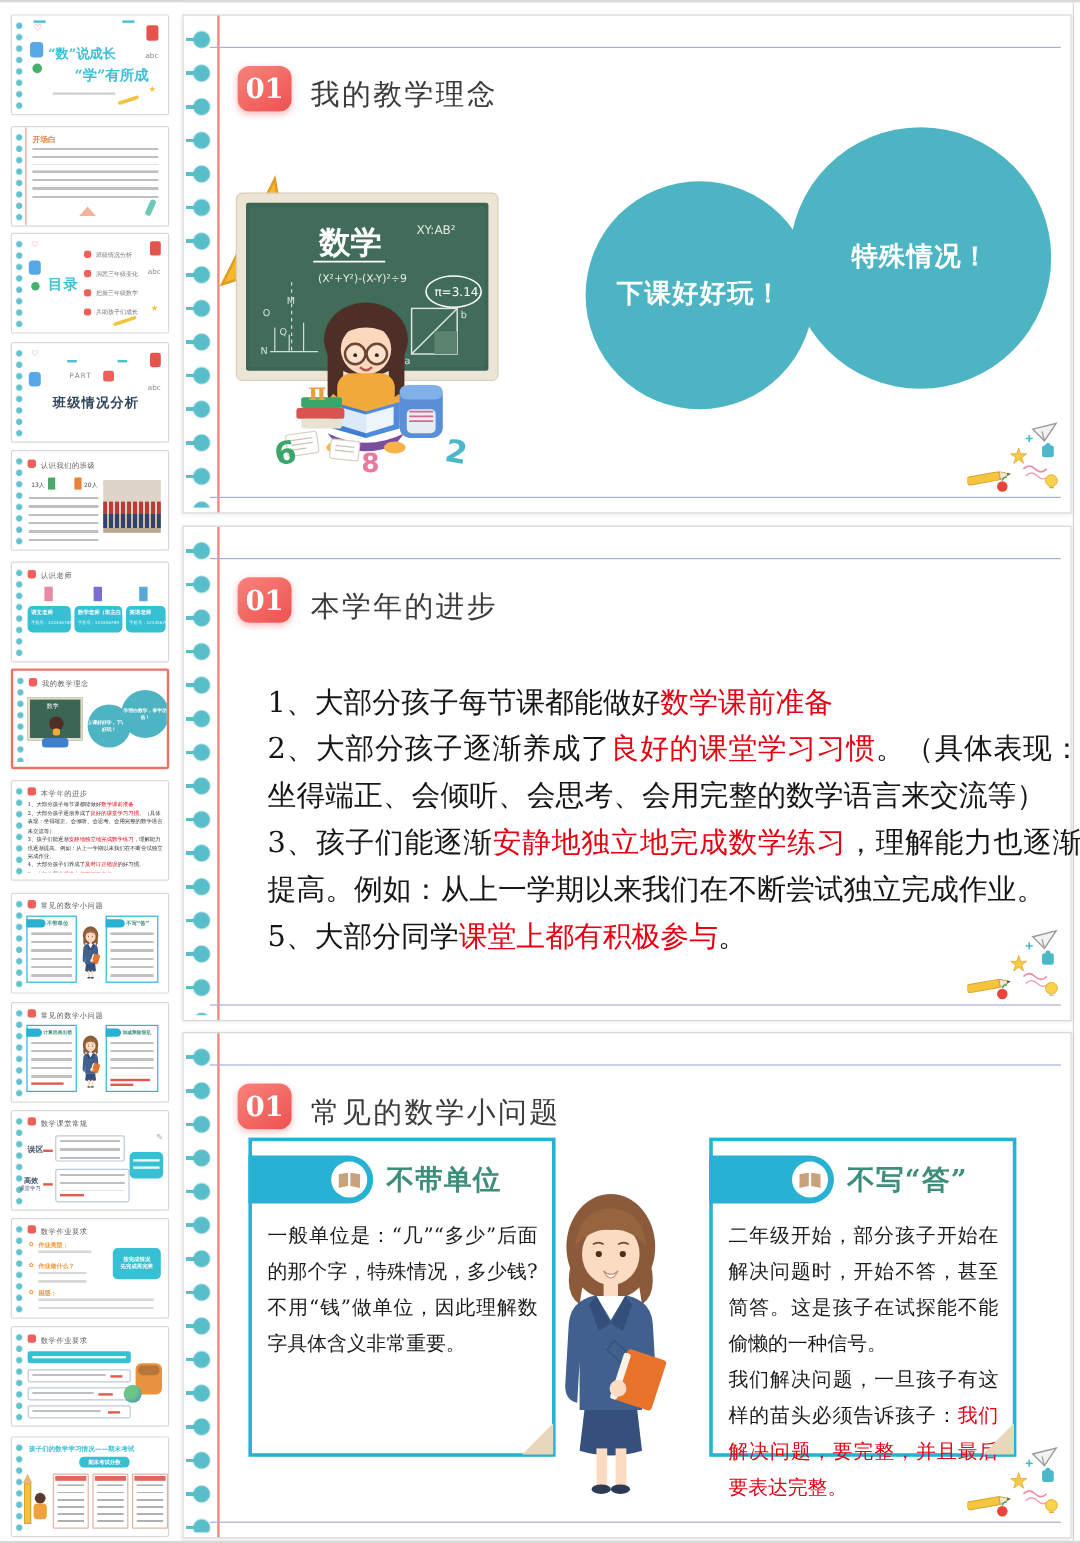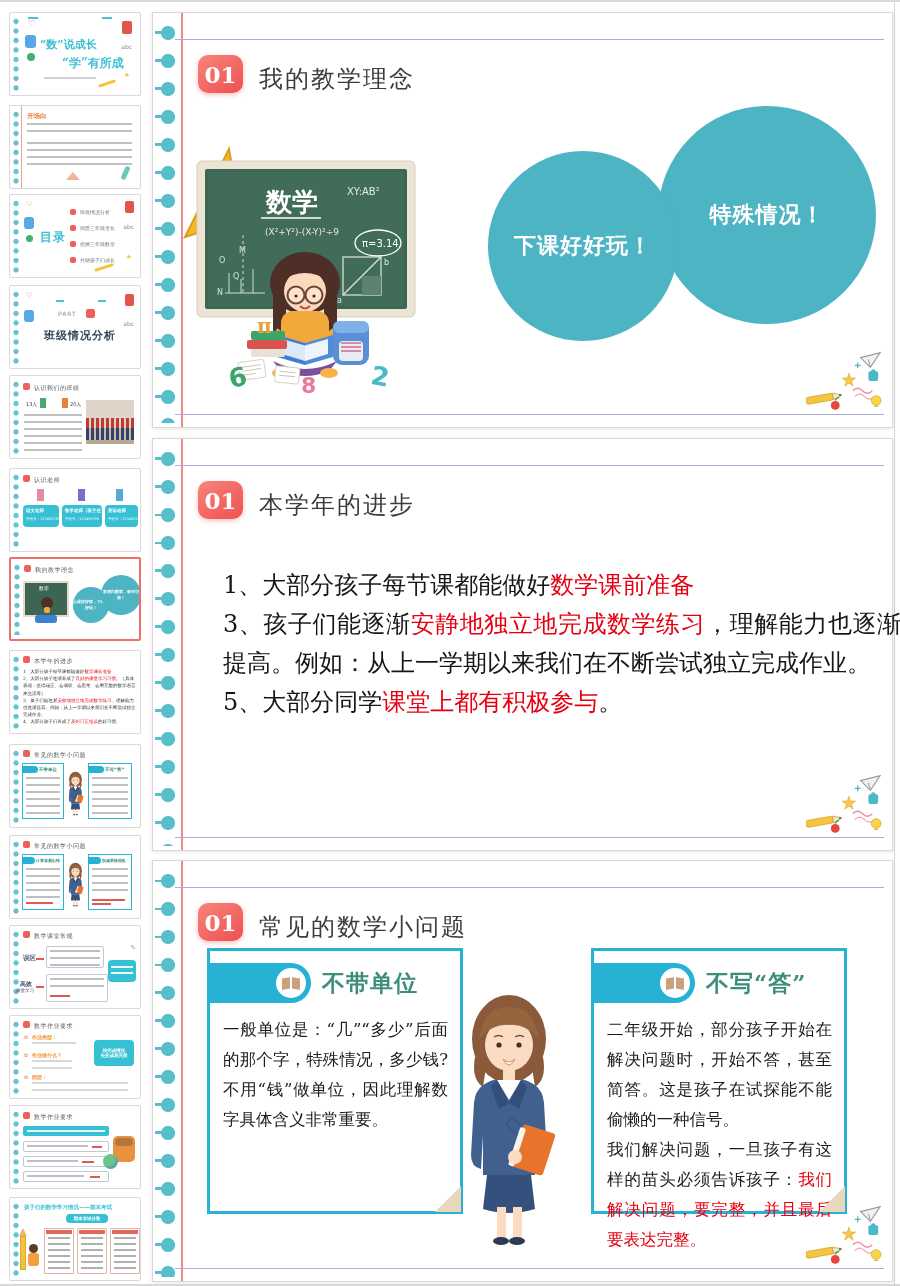--- a/index.html
+++ b/index.html
@@ -504,20 +504,21 @@
 
   <section class="slide" id="slide2">
     <div class="dots"></div>
     <div class="redline"></div>
     <div class="hline top"></div>
     <div class="hline bot"></div>
     <div class="badge">01</div>
     <div class="stitle">本学年的进步</div>
     <div class="list">
       <p><span>1、大部分孩子每节课都能做好</span><span class="red">数学课前准备</span></p>
+      <p><span>2、大部分孩子逐渐养成了</span><span class="red">良好的课堂学习习惯</span><span>。（具体表现：坐得端正、会倾听、会思考、会用完整的数学语言来交流等）</span></p>
       <p><span>3、孩子们能逐渐</span><span class="red">安静地独立地完成数学练习</span><span>，理解能力也逐渐提高。例如：从上一学期以来我们在不断尝试独立完成作业。</span></p>
       <p><span>5、大部分同学</span><span class="red">课堂上都有积极参与</span><span>。</span></p>
     </div>
     <svg class="doodles" viewBox="0 0 80 62">
         <use href="#sym-doodles"></use>
       </svg>
   </section>
 
   <section class="slide" id="slide3">
     <div class="dots"></div>

